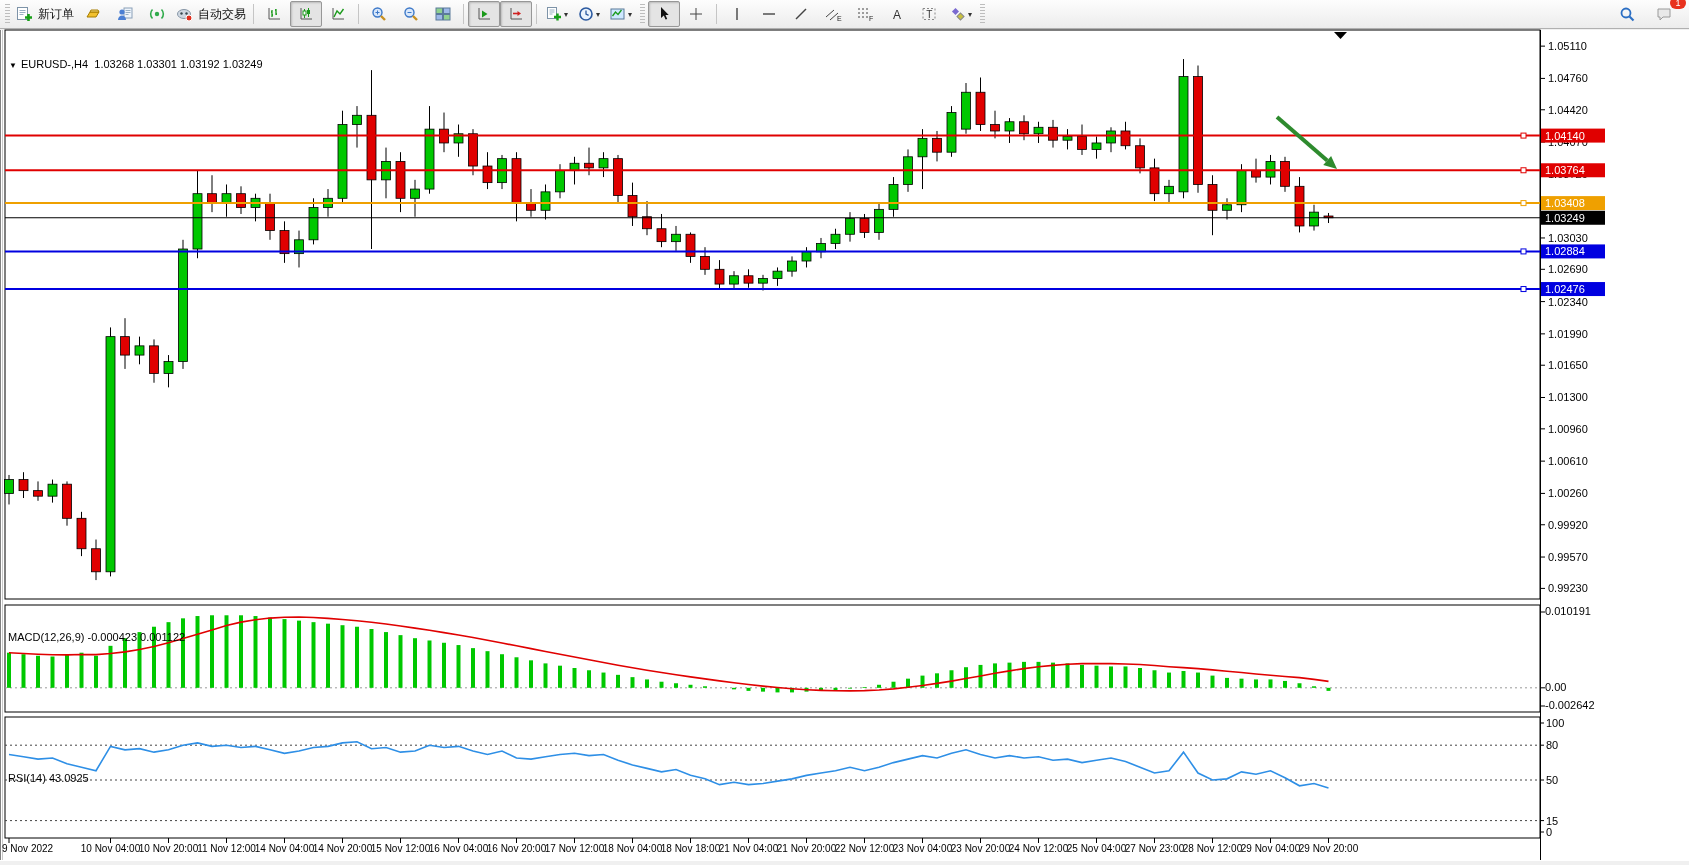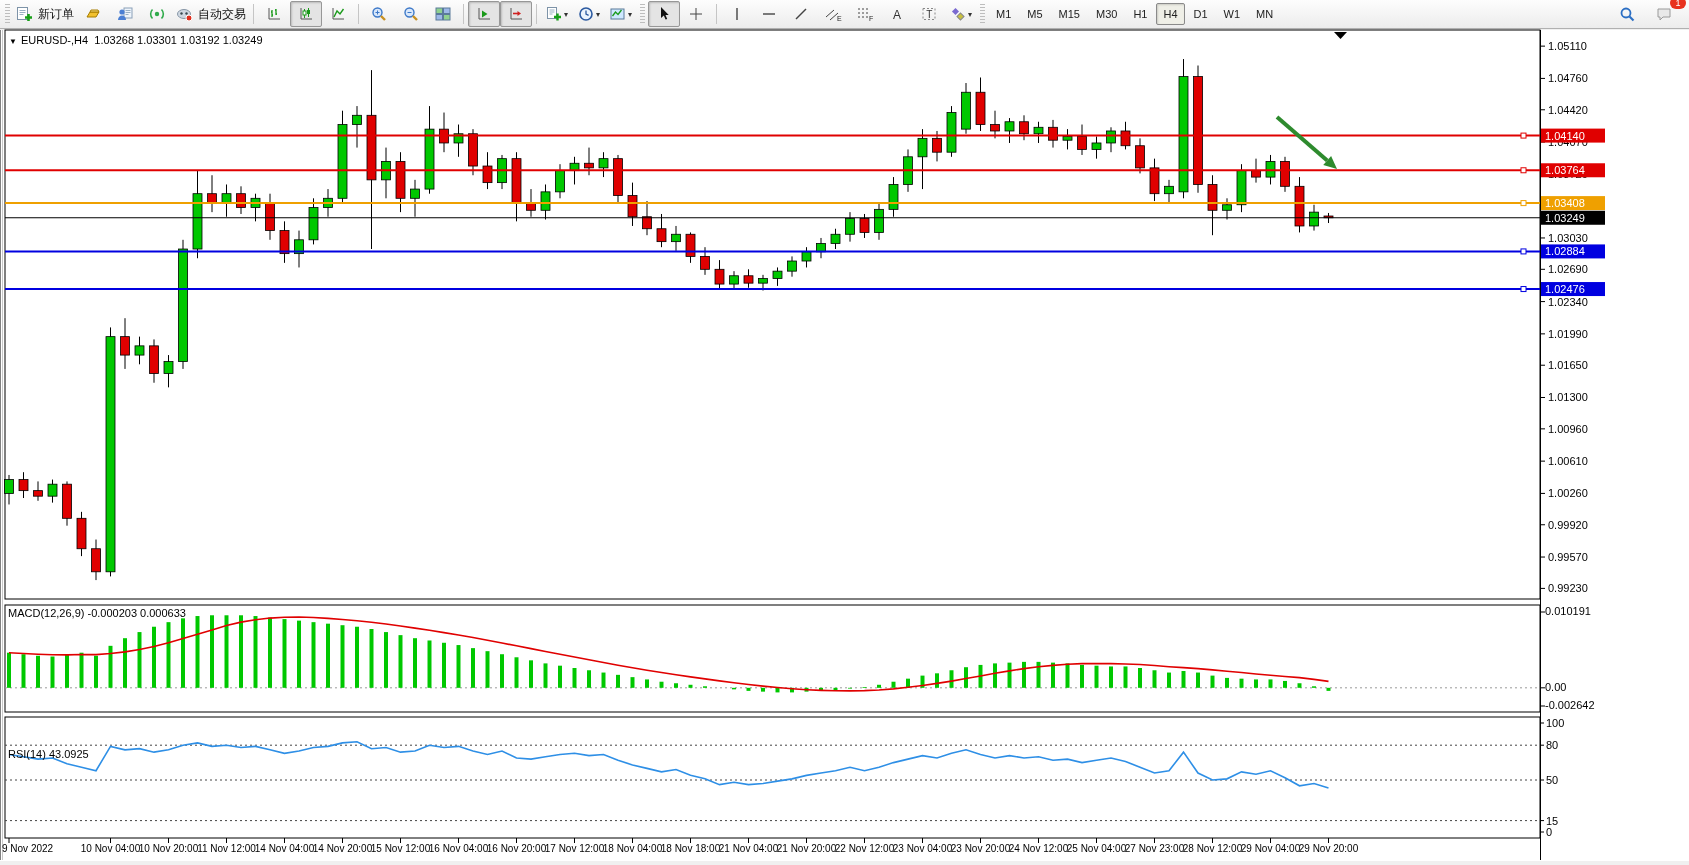--- a/index.html
+++ b/index.html
@@ -17,21 +17,21 @@
   .tbtn .lbl{font-size:12px;color:#111;margin-left:4px;white-space:nowrap;font-family:Liberation Mono, monospace;}
   .caret{font-size:8px;color:#333;margin-left:2px;}
   .tf{height:20px;padding:0 6px;display:flex;align-items:center;font-size:11px;color:#222;
     border:1px solid transparent;border-radius:2px;margin:0 1px;}
   .tf.pressed{background:#efefe7;border-color:#8a8a8a;box-shadow:inset 1px 1px 2px rgba(0,0,0,.15);}
   #tb-right{margin-left:auto;display:flex;align-items:center;margin-right:6px;}
   .badge{position:absolute;right:-6px;top:-5px;background:#e8321e;color:#fff;font-size:9px;
     border-radius:8px;min-width:12px;height:12px;line-height:12px;text-align:center;padding:0 2px;}
   
   #chartsvg{position:absolute;left:0;top:0;z-index:1;}
-  .pane-label{position:absolute;z-index:3;font-size:11px;color:#000;white-space:nowrap;}
+  .pane-label{position:absolute;z-index:3;font-size:11px;color:#000;white-space:nowrap;margin-top:24px;}
   .pane-label .tri{font-size:8px;margin-right:4px;}
 </style>
 </head>
 <body>
 
 <div id="app">
 
   <svg id="chartsvg" width="1689" height="865">
       <rect x="0" y="30" width="1689" height="835" fill="#ffffff"></rect>
       <line x1="0.5" y1="30" x2="0.5" y2="860" stroke="#808080"></line>
@@ -644,47 +644,36 @@
     </div>
     <div class="tbtn">
       <svg width="16" height="16">
           <rect x="3" y="3" width="5" height="5" transform="rotate(45 5.5 5.5)" fill="#7a6ad0"></rect>
           <rect x="8" y="8" width="5" height="5" transform="rotate(45 10.5 10.5)" fill="#c8c040" stroke="#888"></rect>
         </svg>
       <span class="caret">▾</span>
     </div>
 
     <div class="grip"></div>
-    <div id="tf-group" style="display:flex;align-items:center;">
-        <div class="tf">M1</div>
-        <div class="tf">M5</div>
-        <div class="tf">M15</div>
-        <div class="tf">M30</div>
-        <div class="tf">H1</div>
-        <div class="tf pressed">H4</div>
-        <div class="tf">D1</div>
-        <div class="tf">W1</div>
-        <div class="tf">MN</div>
-      </div>
 
     <div id="tb-right">
       <div class="tbtn">
         <svg width="17" height="17">
             <circle cx="7" cy="7" r="4.5" fill="none" stroke="#2c6fc4" stroke-width="1.8"></circle>
             <path d="M10.5 10.5l4 4" stroke="#2c6fc4" stroke-width="2.2"></path>
           </svg>
       </div>
       <div class="tbtn" style="position:relative;margin-left:6px;">
         <svg width="18" height="16">
             <path d="M2 3h12v8H7l-3 3v-3H2z" fill="#e9e9e9" stroke="#9a9a9a"></path>
           </svg>
         <span class="badge">1</span>
       </div>
     </div>
   </div>
 
   <div class="pane-label" style="left:9px;top:34px;">
     <span class="tri">▼</span><span>EURUSD-,H4</span>&nbsp;&nbsp;<span>1.03268 1.03301 1.03192 1.03249</span>
   </div>
-  <div class="pane-label" style="left:8px;top:607px;">MACD(12,26,9) -0.000203 0.000633</div>
+  <div class="pane-label" style="left:8px;top:607px;">MACD(12,26,9) -0.000423 0.001122</div>
   <div class="pane-label" style="left:8px;top:748px;">RSI(14) 43.0925</div>
 
 </div>
 
 </body></html>

